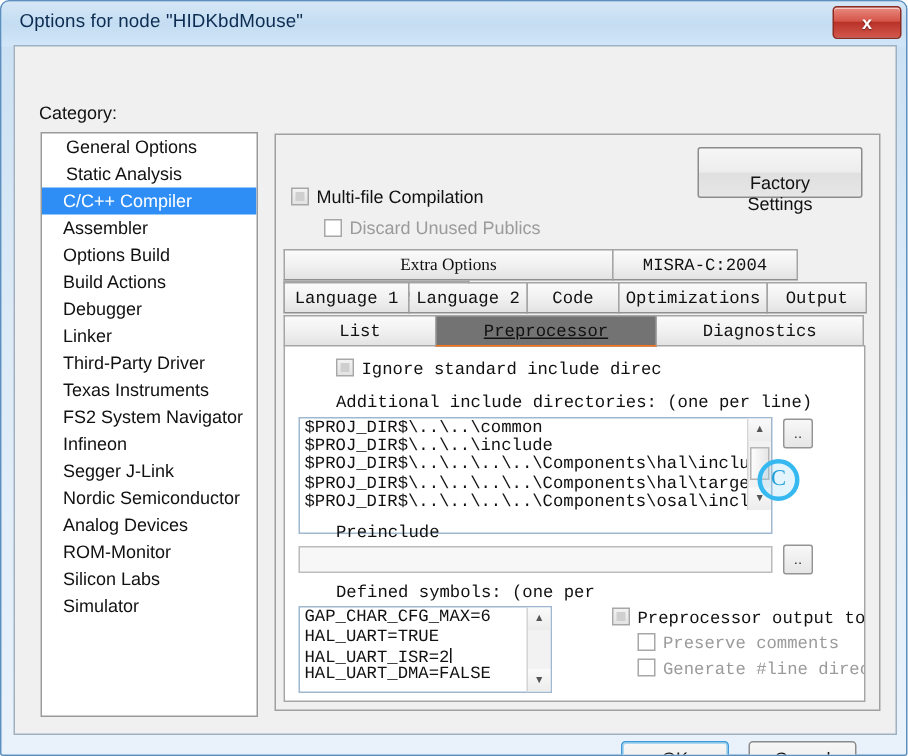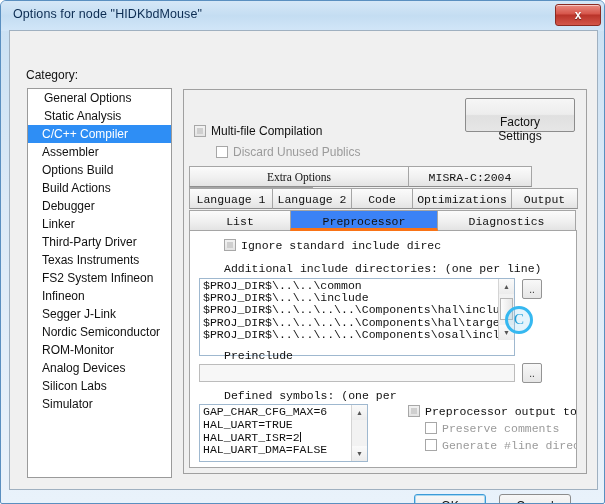--- a/index.html
+++ b/index.html
@@ -163,24 +163,25 @@
     background: linear-gradient(to bottom,#fbfbfb 0%,#f0f0f0 55%,#e3e3e3 100%);
     border: 1px solid #a5a5a5;
     border-bottom: 1px solid #8f8f8f;
     margin-right: -1px;
     vertical-align: top;
     cursor: pointer;
     overflow: hidden;
     white-space: nowrap;
   }
   .tab.active {
-    background: #3b82f6;
-    border-bottom: 3px solid #f97316;
+    background: #737373;
+    border-bottom: 1px solid #f97316;
     position: relative;
     z-index: 5;
+    text-decoration: underline;
   }
 
   
   #tabpane {
     position: absolute;
     left: 5px; top: 140px;
     width: 388px; height: 238px;
     background: #ffffff;
     border: 1px solid #a5a5a5;
     box-sizing: border-box;
@@ -374,26 +375,26 @@
         <div class="cat-item"><span>General Options</span></div>
         <div class="cat-item"><span>Static Analysis</span></div>
         <div class="cat-item indent selected"><span>C/C++ Compiler</span></div>
         <div class="cat-item indent"><span>Assembler</span></div>
         <div class="cat-item indent"><span>Options Build</span></div>
         <div class="cat-item indent"><span>Build Actions</span></div>
         <div class="cat-item indent"><span>Debugger</span></div>
         <div class="cat-item indent"><span>Linker</span></div>
         <div class="cat-item indent"><span>Third-Party Driver</span></div>
         <div class="cat-item indent"><span>Texas Instruments</span></div>
-        <div class="cat-item indent"><span>FS2 System Infineon</span></div>
+        <div class="cat-item indent"><span>FS2 System Navigator</span></div>
         <div class="cat-item indent"><span>Infineon</span></div>
         <div class="cat-item indent"><span>Segger J-Link</span></div>
         <div class="cat-item indent"><span>Nordic Semiconductor</span></div>
+        <div class="cat-item indent"><span>Analog Devices</span></div>
         <div class="cat-item indent"><span>ROM-Monitor</span></div>
-        <div class="cat-item indent"><span>Analog Devices</span></div>
         <div class="cat-item indent"><span>Silicon Labs</span></div>
         <div class="cat-item indent"><span>Simulator</span></div>
       </div>
 
     <div id="right-panel">
 
       <button id="factory-settings">Factory Settings</button>
 
       <div class="cb-row" id="multifile-row">
         <span class="cbox inner"></span><span>Multi-file Compilation</span>

